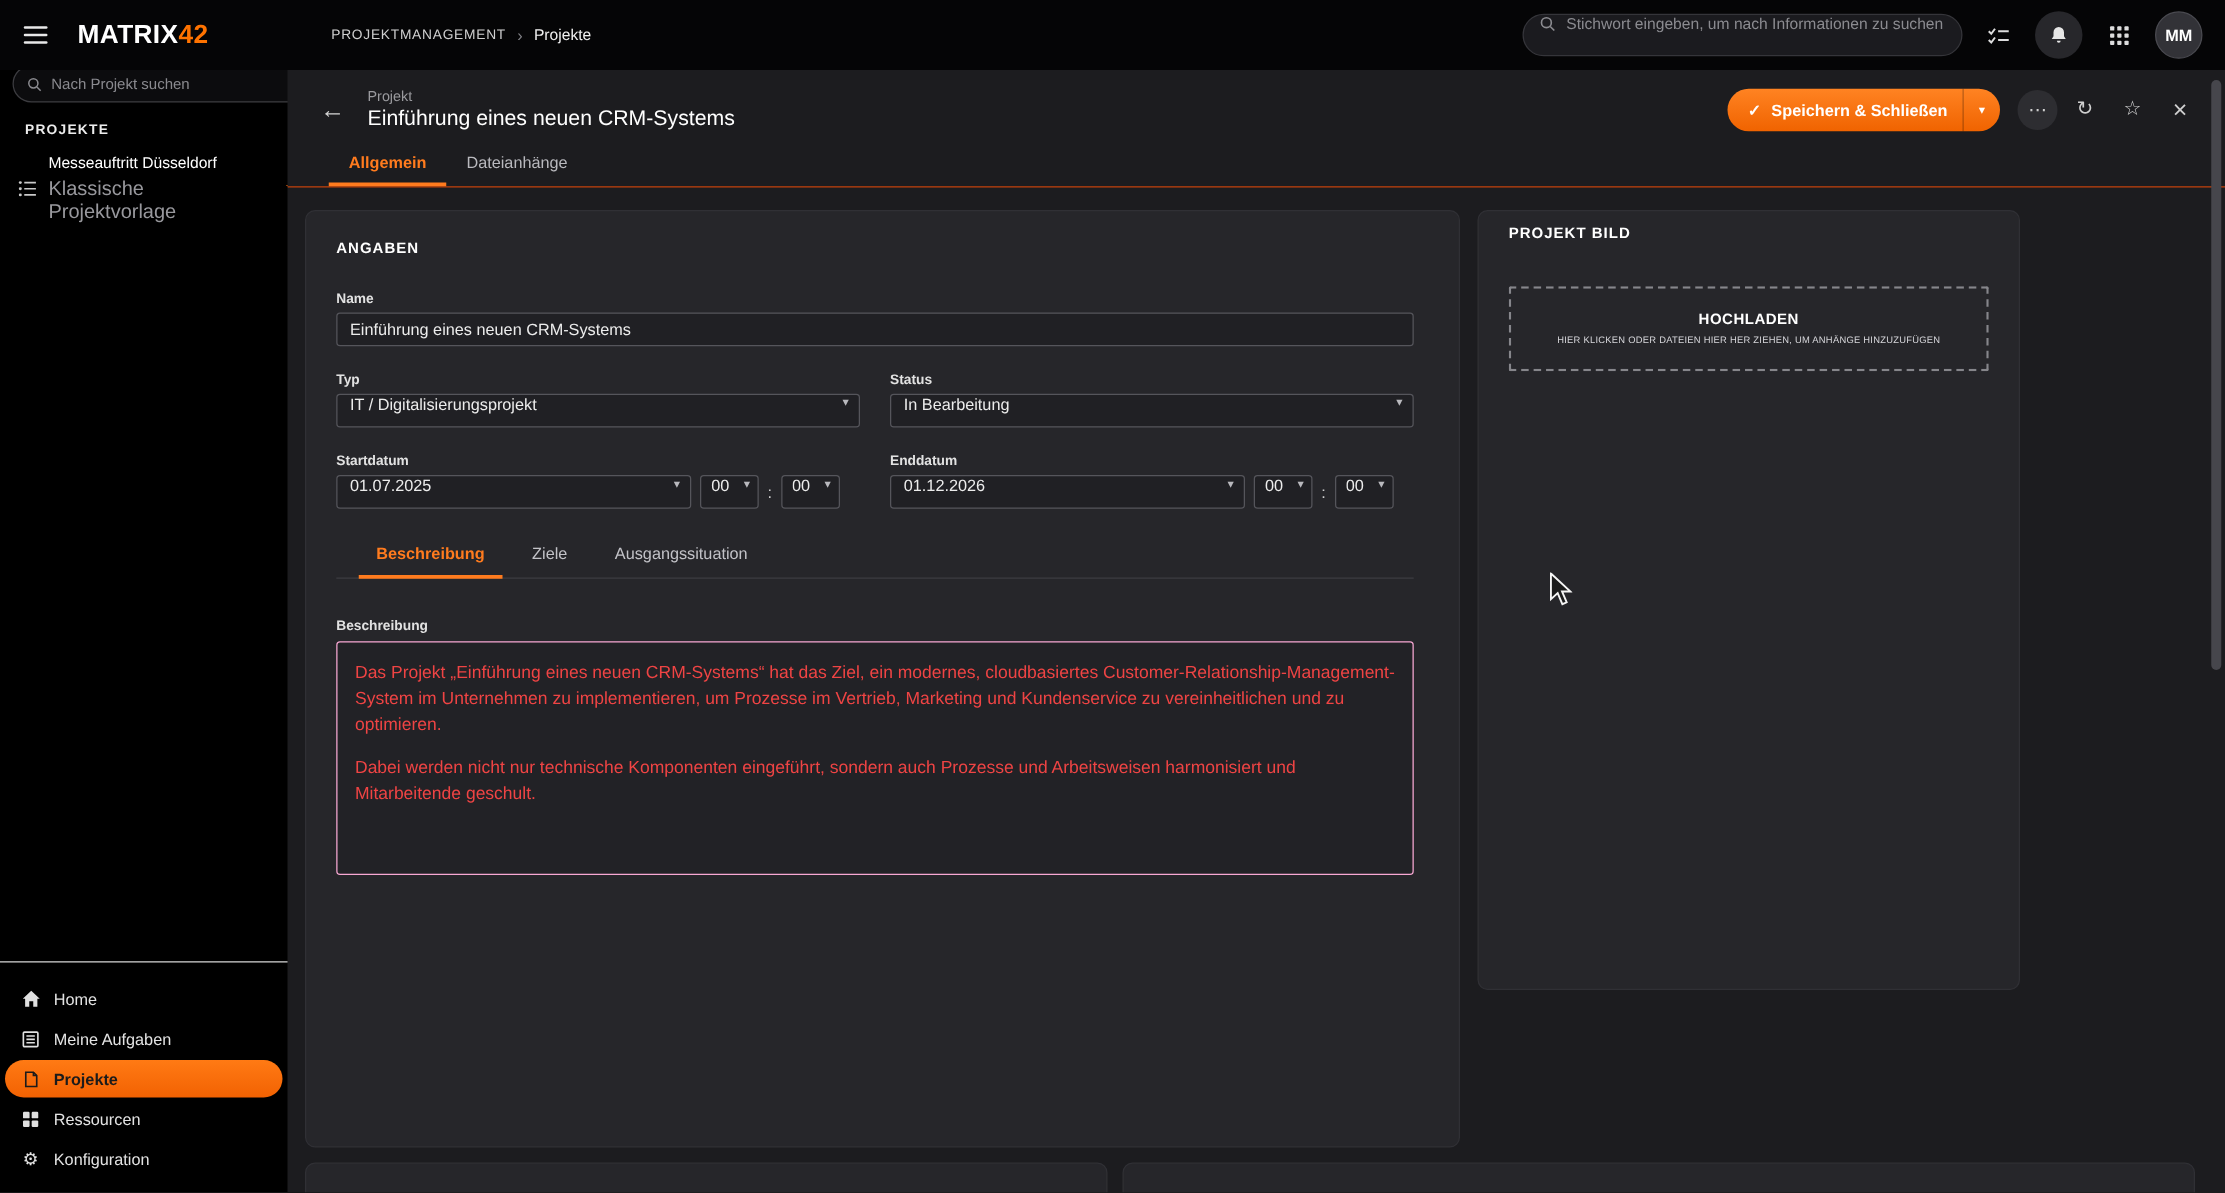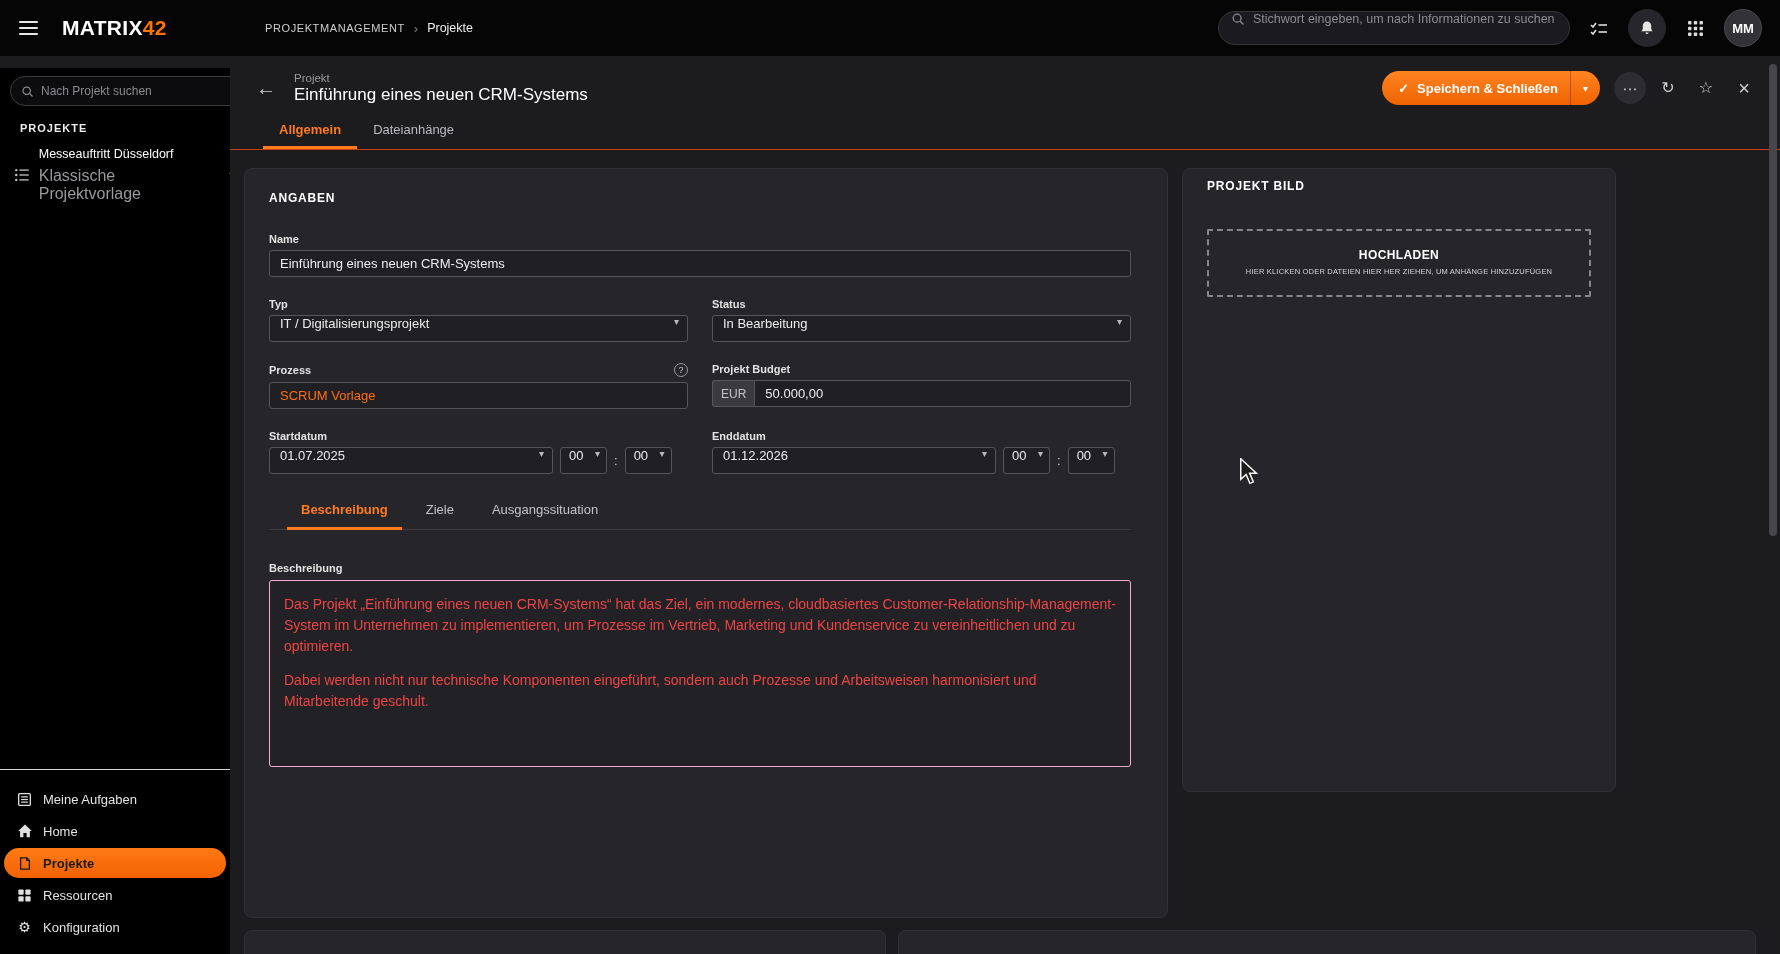--- a/index.html
+++ b/index.html
@@ -18,21 +18,21 @@
   .bc-page{font-size:12.5px;color:#f0f0f0;cursor:pointer}
   .topbar-right{margin-left:auto;display:flex;align-items:center;gap:10px;padding-right:18px}
   .global-search{width:352px;height:34px;border:1px solid #35353a;background:#1b1b1f;border-radius:17px;display:flex;align-items:flex-start;padding:0 12px;gap:8px}
   .global-search input{flex:1;background:none;border:none;outline:none;color:#ddd;font-size:12.5px;font-family:inherit;min-width:0}
   .global-search input::placeholder{color:#8b8b90}
   .tb-icon{width:38px;height:38px;border-radius:50%;display:flex;align-items:center;justify-content:center;background:none;border:none;cursor:pointer}
   .tb-icon.bg{background:#27272b}
   .avatar{width:38px;height:38px;border-radius:50%;background:#323237;border:1px solid #4a4a50;display:flex;align-items:center;justify-content:center;font-size:13px;font-weight:700;color:#fff;cursor:pointer}
 
   
-  .sidebar{position:absolute;top:68px;left:0;bottom:0;width:256px;background:#000;display:flex;flex-direction:column}
+  .sidebar{position:absolute;top:44px;left:0;bottom:0;width:256px;background:#000;display:flex;flex-direction:column}
   .side-search{margin:8px 10px 0;height:30px;border:1px solid #3c3c40;border-radius:15px;background:#0c0c0e;display:flex;align-items:center;gap:7px;padding:0 10px;flex:none}
   .side-search input{flex:1;background:none;border:none;outline:none;color:#ccc;font-size:12px;font-family:inherit;min-width:0}
   .side-search input::placeholder{color:#8a8a8f}
   .side-title{margin:16px 0 6px 20px;font-size:11px;font-weight:700;letter-spacing:1px;color:#ececec}
   .project-item{display:flex;align-items:center;gap:9px;padding:7px 14px;cursor:pointer}
   .p-name{font-size:12.5px;color:#fff}
   .p-sub{font-size:16px;color:#98989d;margin-top:6px}
   .fav{margin-left:auto;color:#ff6e0c;font-size:16px;line-height:1}
   .side-divider{margin-top:auto;border-top:1px solid #d7d7d7}
   .side-nav{padding:12px 0 10px}
@@ -195,36 +195,36 @@
         <div class="p-sub">Klassische Projektvorlage</div>
       </div>
       <span class="fav">☆</span>
     </div>
 
     <div class="side-divider"></div>
 
     <nav class="side-nav">
       <div class="nav-item">
         <span class="nav-ico">
+            <svg width="16" height="16" viewBox="0 0 16 16">
+              <path d="M8 1.6 14.8 8h-1.9v6.3H9.6V10H6.4v4.3H3.1V8H1.2Z" fill="#e0e0e0"></path>
+            </svg>
+          </span>
+        <span>Home</span>
+      </div>
+      <div class="nav-item">
+        <span class="nav-ico">
             <svg width="15" height="15" viewBox="0 0 16 16">
               <rect x="1.8" y="1.8" width="12.4" height="12.4" rx="1" fill="none" stroke="#e0e0e0" stroke-width="1.4"></rect>
               <line x1="4.4" y1="5.2" x2="11.6" y2="5.2" stroke="#e0e0e0" stroke-width="1.3"></line>
               <line x1="4.4" y1="8" x2="11.6" y2="8" stroke="#e0e0e0" stroke-width="1.3"></line>
               <line x1="4.4" y1="10.8" x2="11.6" y2="10.8" stroke="#e0e0e0" stroke-width="1.3"></line>
             </svg>
           </span>
         <span>Meine Aufgaben</span>
-      </div>
-      <div class="nav-item">
-        <span class="nav-ico">
-            <svg width="16" height="16" viewBox="0 0 16 16">
-              <path d="M8 1.6 14.8 8h-1.9v6.3H9.6V10H6.4v4.3H3.1V8H1.2Z" fill="#e0e0e0"></path>
-            </svg>
-          </span>
-        <span>Home</span>
       </div>
       <div class="nav-item active">
         <span class="nav-ico">
             <svg width="14" height="15" viewBox="0 0 16 16">
               <path d="M3 1.5h7l3 3v10H3Z" fill="none" stroke="#1b1b1b" stroke-width="1.5"></path>
               <path d="M10 1.5v3h3" fill="none" stroke="#1b1b1b" stroke-width="1.5"></path>
             </svg>
           </span>
         <span>Projekte</span>
       </div>
@@ -299,36 +299,20 @@
             </div>
             <div>
               <label class="f-label">Status</label>
               <div class="select">
                 <span class="val">In Bearbeitung</span>
                 <span class="caret">▾</span>
               </div>
             </div>
           </div>
 
-          <div class="row">
-            <div>
-              <div class="label-row">
-                <label class="f-label">Prozess</label>
-                <button class="help">?</button>
-              </div>
-              <input class="tin prozess-input" type="text" value="SCRUM Vorlage" style="">
-            </div>
-            <div>
-              <label class="f-label">Projekt Budget</label>
-              <div class="input-group">
-                <span class="prefix">EUR</span>
-                <input class="tin" type="text" value="50.000,00" style="">
-              </div>
-            </div>
-          </div>
 
           <div class="row">
             <div>
               <label class="f-label">Startdatum</label>
               <div class="dt-row">
                 <div class="select date">
                   <span class="val">01.07.2025</span>
                   <span class="caret">▾</span>
                 </div>
                 <div class="select time">

